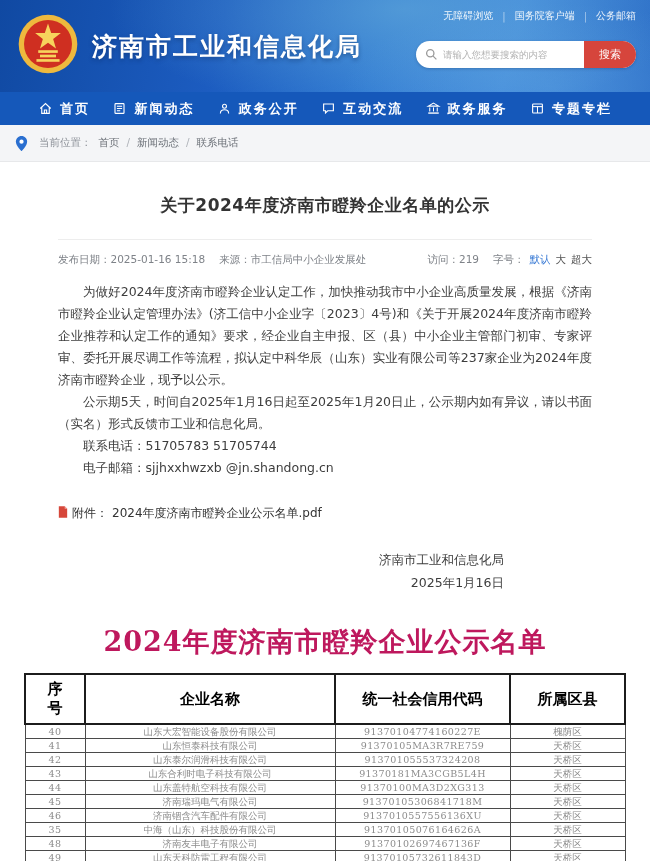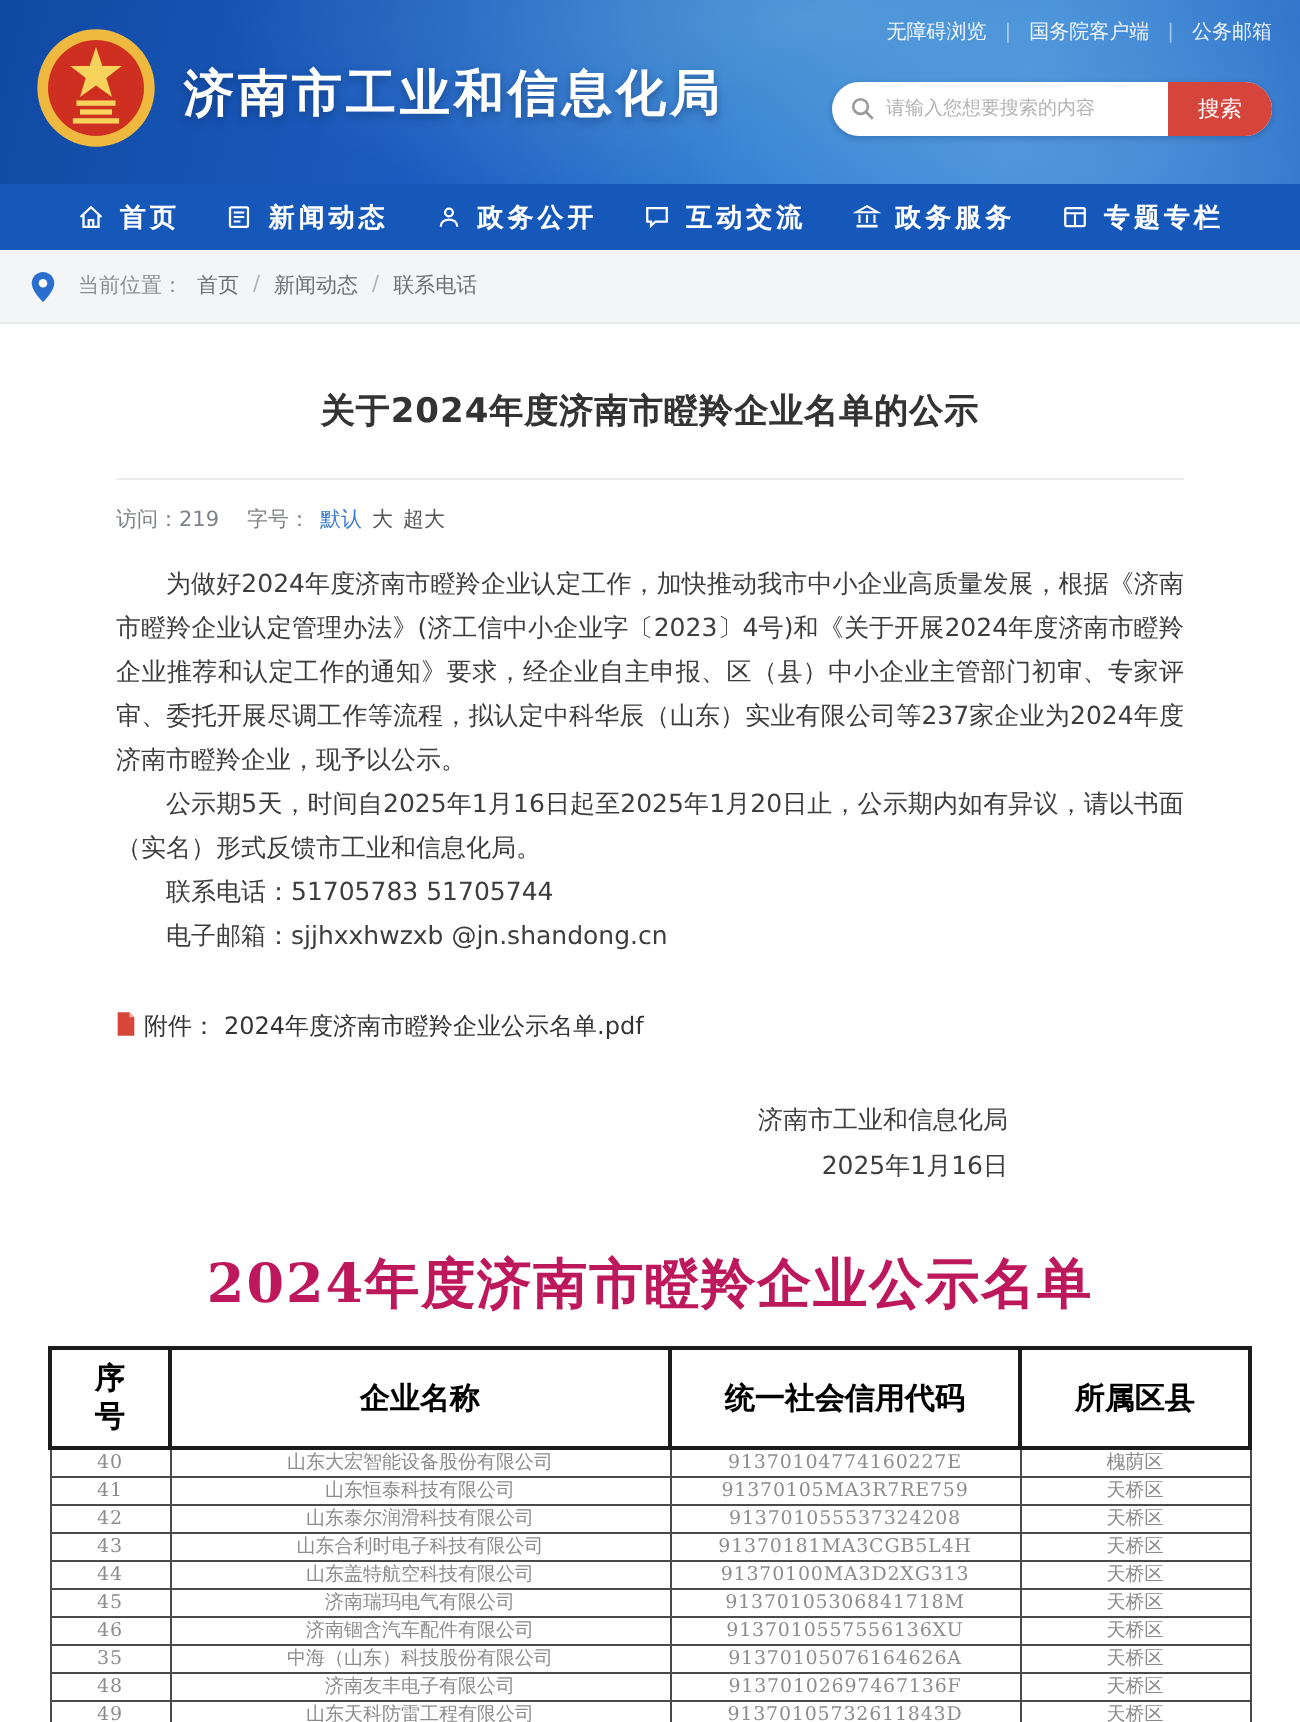--- a/index.html
+++ b/index.html
@@ -180,20 +180,24 @@
         </span>
     </div>
   </div>
 
   <main class="card">
     <div class="article">
       <h2 class="art-title">关于2024年度济南市瞪羚企业名单的公示</h2>
       <hr class="art-divider">
       <div class="meta">
         <div class="grp">
+          <span><span>发布日期：</span><span>2025-01-16 15:18</span></span>
+          <span><span>来源：</span><span>市工信局中小企业发展处</span></span>
+        </div>
+        <div class="grp">
           <span><span>访问：</span><span>219</span></span>
           <span><span>字号：</span><span id="fs-opts"><span class="fs-opt active">默认</span><span class="fs-opt">大</span><span class="fs-opt">超大</span></span></span>
         </div>
       </div>
       <div class="body-text">
         <p>为做好2024年度济南市瞪羚企业认定工作，加快推动我市中小企业高质量发展，根据《济南市瞪羚企业认定管理办法》(济工信中小企业字〔2023〕4号)和《关于开展2024年度济南市瞪羚企业推荐和认定工作的通知》要求，经企业自主申报、区（县）中小企业主管部门初审、专家评审、委托开展尽调工作等流程，拟认定中科华辰（山东）实业有限公司等237家企业为2024年度济南市瞪羚企业，现予以公示。</p>
         <p>公示期5天，时间自2025年1月16日起至2025年1月20日止，公示期内如有异议，请以书面（实名）形式反馈市工业和信息化局。</p>
         <div class="contact">联系电话：51705783 51705744</div>
         <div class="contact">电子邮箱：sjjhxxhwzxb @jn.shandong.cn</div>
       </div>

